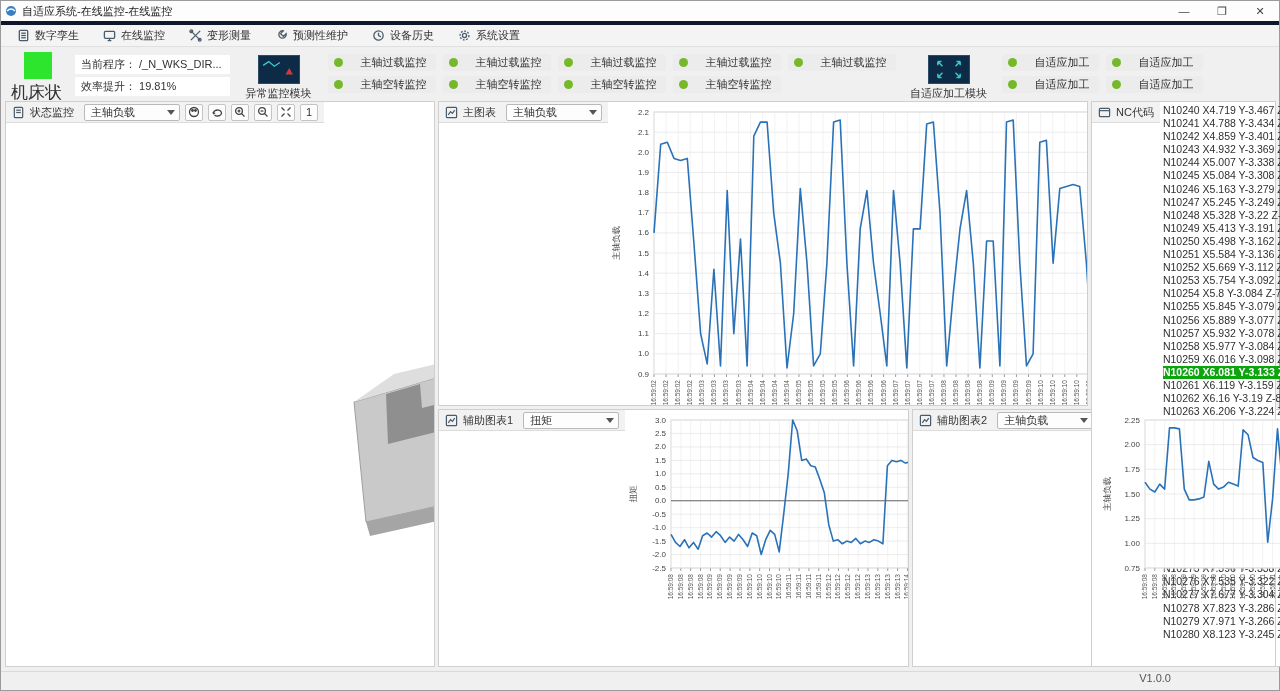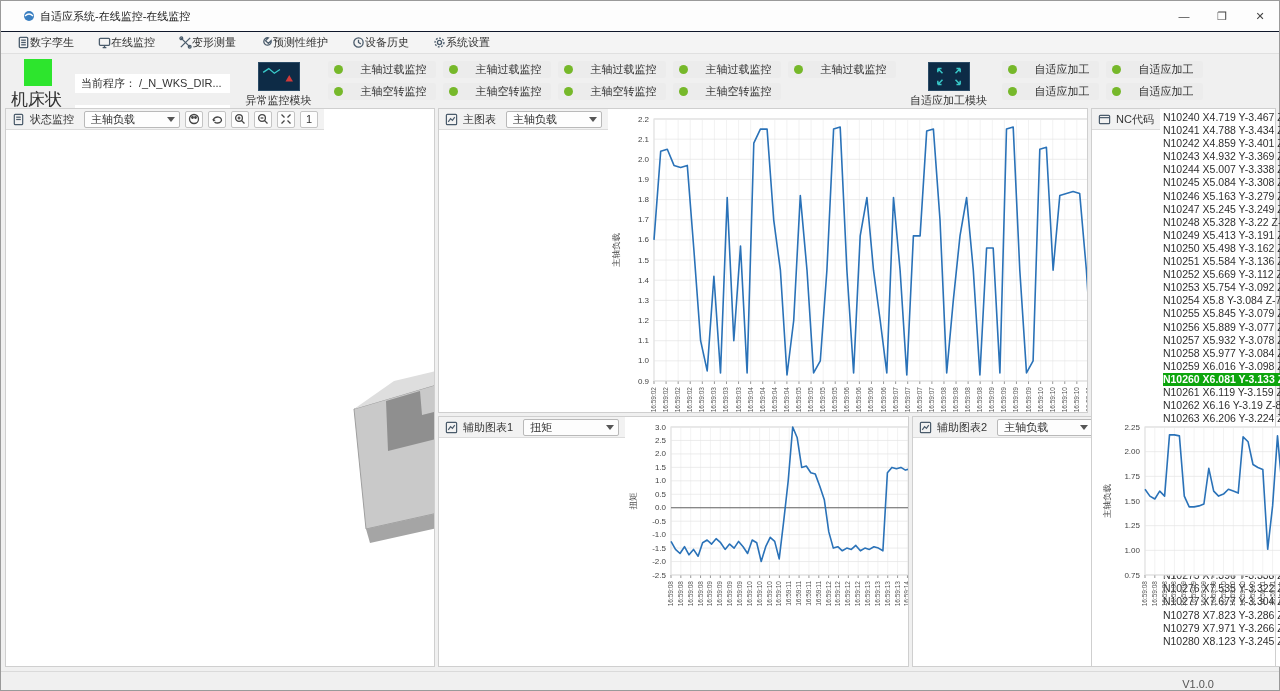--- a/index.html
+++ b/index.html
@@ -1,37 +1,37 @@
 <!DOCTYPE html>
 <html><head>
 <meta charset="utf-8">
 <style>
   * { margin:0; padding:0; box-sizing:border-box; }
   html,body { width:1280px; height:691px; overflow:hidden; }
   body { font-family:"Liberation Sans", sans-serif; font-size:11px; color:#333; background:#e9e9e9; }
   .app { width:1280px; height:691px; display:flex; flex-direction:column; background:#f0f0f0; border:1px solid #9a9a9a; }
 
   
-  .titlebar { height:31px; background:#fdfdfd; display:flex; align-items:center; padding-left:22px; border-bottom:1px solid #0f172a; }
+  .titlebar { height:24px; background:#fdfdfd; display:flex; align-items:center; padding-left:4px; border-bottom:4px solid #0f172a; }
   .app-icon { width:12px; height:12px; margin-right:5px; }
   .title-text { font-size:11px; color:#222; flex:1; }
   .win-btns { display:flex; height:100%; }
   .win-btn { width:38px; height:100%; display:flex; align-items:center; justify-content:center; font-size:11px; color:#444; cursor:pointer; }
 
   
   .menubar { height:22px; background:#f4f4f4; display:flex; align-items:center; gap:4px; padding-left:6px; border-bottom:1px solid #e0e0e0; }
-  .menu-item { display:flex; align-items:center; padding:2px 10px; color:#333; cursor:pointer;justify-content:space-between; }
+  .menu-item { display:flex; align-items:center; gap:5px; padding:2px 10px; color:#333; cursor:pointer;justify-content:space-between; }
   .menu-item svg { width:13px; height:13px; stroke:#4a5b6b; fill:none; stroke-width:1.4; }
 
   
   .statusrow { height:52px; display:flex; align-items:flex-start; padding:4px 8px 2px 10px; gap:10px; background:#f0f0f0; }
   .machine-state { display:flex; flex-direction:column; align-items:center; width:54px; }
   .state-square { width:28px; height:27px; margin-top:1px; }
   .state-label { font-size:17px; margin-top:2px; color:#333; }
-  .prog-col { display:flex; flex-direction:column; gap:12px; margin-top:16px; }
+  .prog-col { display:flex; flex-direction:column; gap:3px; margin-top:4px; }
   .prog-line { background:#fff; padding:2px 8px 2px 6px; font-size:11px; color:#333; white-space:nowrap; }
   .module { display:flex; flex-direction:column; align-items:center; width:78px; margin-top:4px; }
   .module-thumb { width:42px; height:29px; background:#0d2b46; border:1px solid #2b4b66; position:relative; }
   .module-label { font-size:11px; margin-top:2px; white-space:nowrap; }
   .badges-col { display:flex; flex-direction:column; gap:5px; margin-top:3px; }
   .badge-row { display:flex; gap:7px; }
   .badge { display:flex; align-items:center; gap:18px; background:#ececec; border-radius:2px; padding:1px 9px 1px 6px; height:17px; white-space:nowrap; }
   .badge .dot { width:9px; height:9px; border-radius:50%; }
   .adaptive-grid { display:grid; grid-template-columns:auto auto; gap:5px 7px; margin-top:3px; }
 
@@ -62,21 +62,21 @@
   .nc-line.hl { color:#fff; font-weight:bold; }
   .v-scroll { width:11px; background:#f4f4f4; border-left:1px solid #e0e0e0; display:flex; flex-direction:column; align-items:center; flex:none; }
   .v-scroll .arrow { font-size:7px; color:#777; height:10px; line-height:10px; cursor:pointer; }
   .v-thumb { width:7px; height:130px; background:#cdcdcd; border-radius:3px; margin-top:2px; cursor:pointer; }
   .v-track { flex:1; }
   .h-scroll { height:11px; background:#f4f4f4; border-top:1px solid #e0e0e0; display:flex; align-items:center; flex:none; padding:0 2px; }
   .h-scroll .arrow { font-size:7px; color:#777; width:10px; text-align:center; cursor:pointer; }
   .h-thumb { flex:1; height:7px; background:#cdcdcd; border-radius:3px; margin:0 2px; cursor:pointer; }
 
   
-  .bottombar { height:19px; background:#f0f0f0; border-top:1px solid #dadada; display:flex; align-items:flex-end; justify-content:flex-end; padding-right:65px; font-size:11px; color:#555; flex:none; }
+  .bottombar { height:19px; background:#f0f0f0; border-top:1px solid #dadada; display:flex; align-items:flex-start; justify-content:flex-end; padding-right:108px; font-size:11px; color:#555; flex:none; }
 </style>
 </head>
 <body>
 
 <div class="app">
 
   <div class="titlebar">
     <svg class="app-icon" viewBox="0 0 12 12">
         <circle cx="6" cy="6" r="5" fill="#3a7fc1"></circle>
         <path d="M2 6 Q6 2 10 6" stroke="#fff" stroke-width="1.2" fill="none"></path>

